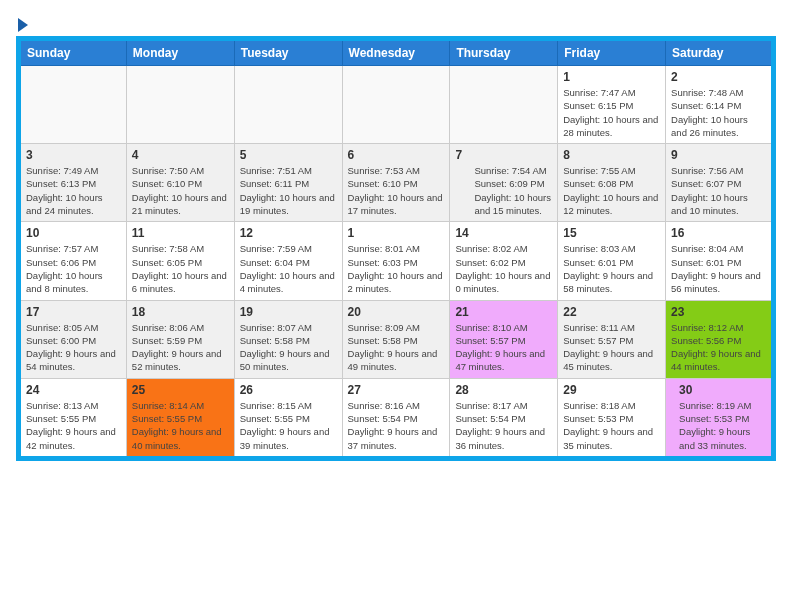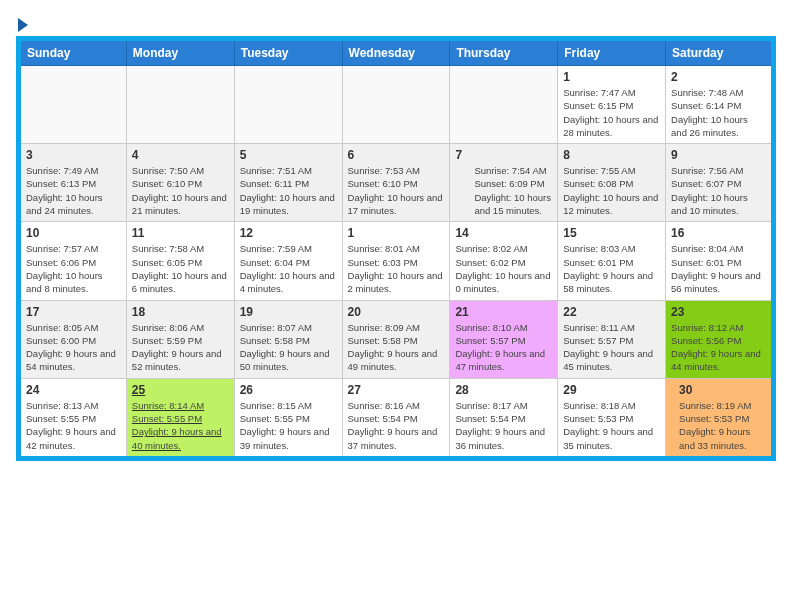--- a/index.html
+++ b/index.html
@@ -278,21 +278,21 @@
 Daylight: 9 hours and 44 minutes.</div>
         </td>
       </tr>
       <tr>
         <td style="background: rgb(255, 255, 255);">
           <span class="day-number">24</span>
           <div class="day-info" style="white-space: pre-line;">Sunrise: 8:13 AM
 Sunset: 5:55 PM
 Daylight: 9 hours and 42 minutes.</div>
         </td>
-        <td style="background: #bef264; text-decoration: underline;">
+        <td style="background: #f97316;">
           <span class="day-number">25</span>
           <div class="day-info" style="white-space: pre-line;">Sunrise: 8:14 AM
 Sunset: 5:55 PM
 Daylight: 9 hours and 40 minutes.</div>
         </td>
         <td style="background: rgb(255, 255, 255);">
           <span class="day-number">26</span>
           <div class="day-info" style="white-space: pre-line;">Sunrise: 8:15 AM
 Sunset: 5:55 PM
 Daylight: 9 hours and 39 minutes.</div>
@@ -308,21 +308,21 @@
           <div class="day-info" style="white-space: pre-line;">Sunrise: 8:17 AM
 Sunset: 5:54 PM
 Daylight: 9 hours and 36 minutes.</div>
         </td>
         <td style="background: rgb(255, 255, 255);">
           <span class="day-number">29</span>
           <div class="day-info" style="white-space: pre-line;">Sunrise: 8:18 AM
 Sunset: 5:53 PM
 Daylight: 9 hours and 35 minutes.</div>
         </td>
-        <td style="background: #fdba74; padding-left: 13px;">
+        <td style="background: #f0abfc; padding-left: 13px;">
           <span class="day-number">30</span>
           <div class="day-info" style="white-space: pre-line;">Sunrise: 8:19 AM
 Sunset: 5:53 PM
 Daylight: 9 hours and 33 minutes.</div>
         </td>
       </tr>
     </tbody>
 </table>
 
 </body></html>

